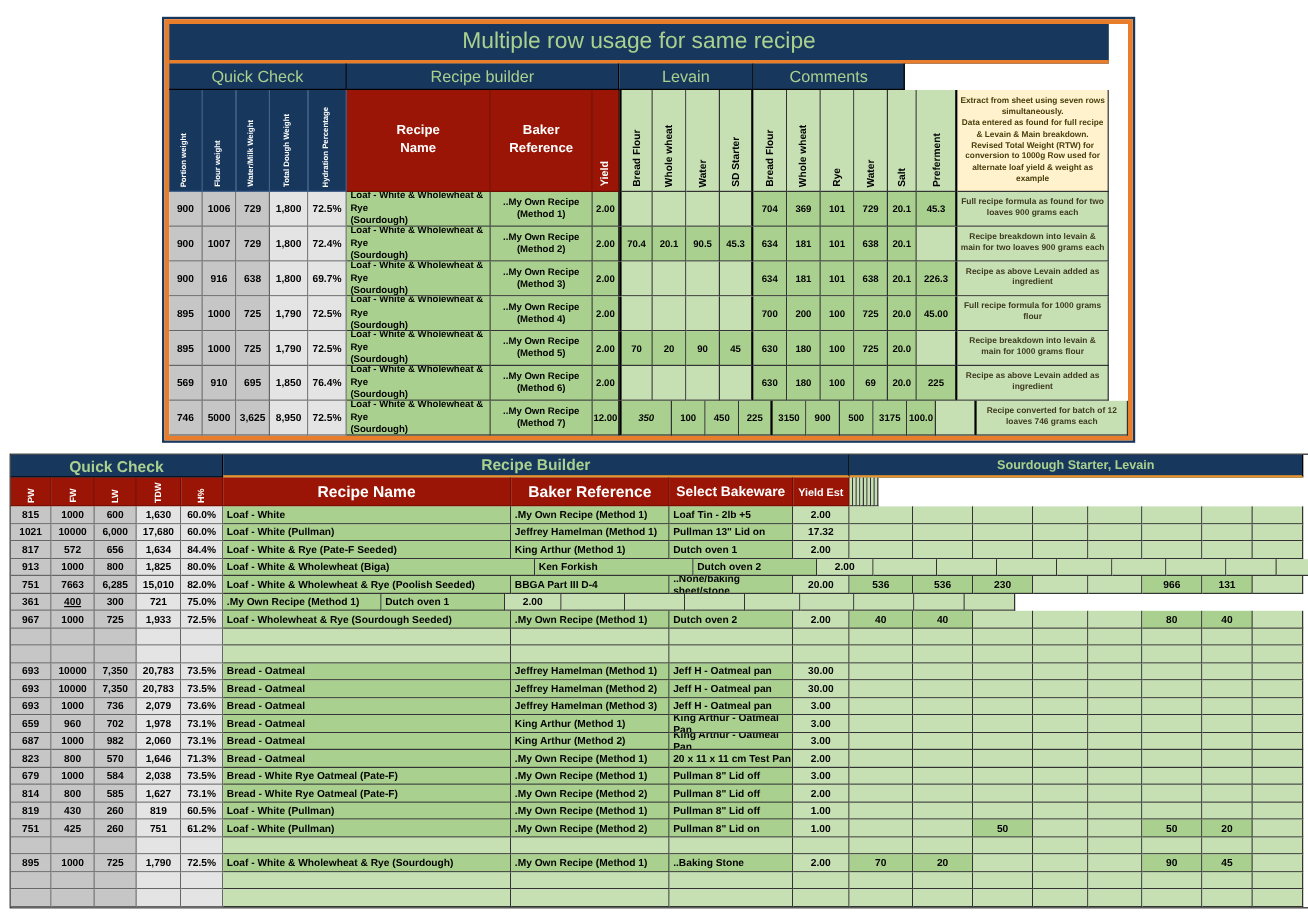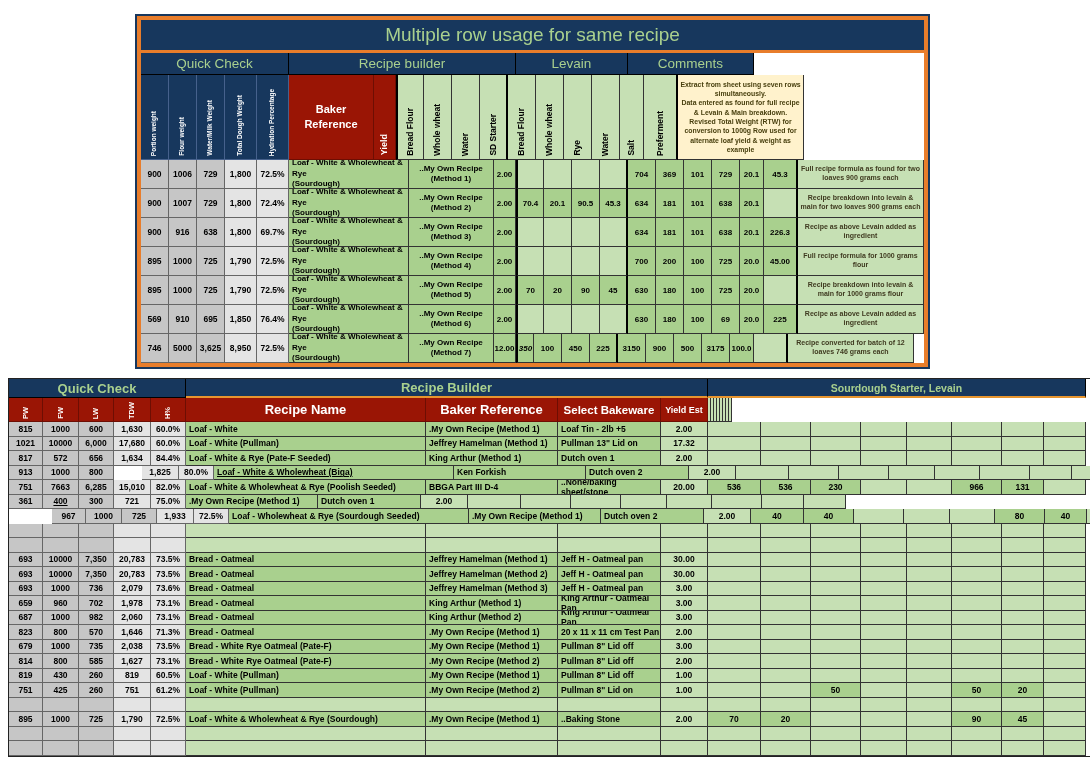--- a/index.html
+++ b/index.html
@@ -58,20 +58,22 @@
       </div>
       <div class="c navyv" style="width: 28px;">
         <span class="vtx">Water/Milk Weight</span>
       </div>
       <div class="c navyv" style="width: 32px;">
         <span class="vtx">Total Dough Weight</span>
       </div>
       <div class="c navyv" style="width: 32px;">
         <span class="vtx">Hydration Percentage</span>
       </div>
+      <div class="c redh" style="width: 120px;">Recipe
+Name</div>
       <div class="c redh" style="width: 85px;">Baker
 Reference</div>
       <div class="c redv" style="width: 22px;">
         <span class="vtx">Yield</span>
       </div>
       <div class="c greenv thickL" style="width: 28px;">
         <span class="vtx">Bread Flour</span>
       </div>
       <div class="c greenv" style="width: 28px;">
         <span class="vtx">Whole wheat</span>
@@ -245,21 +247,21 @@
       <div class="c g1" style="width: 28px;">746</div>
       <div class="c g1" style="width: 28px;">5000</div>
       <div class="c g1" style="width: 28px;">3,625</div>
       <div class="c g2" style="width: 32px;">8,950</div>
       <div class="c g2" style="width: 32px;">72.5%</div>
       <div class="c gm left cenw" style="width: 120px; text-align: left;">Loaf - White &amp; Wholewheat &amp; Rye
 (Sourdough)</div>
       <div class="c gm cenw" style="width: 85px;">..My Own Recipe
 (Method 7)</div>
       <div class="c gm" style="width: 22px;">12.00</div>
-      <div class="c gm thickL" style="width: 18px; font-style: italic;">350</div>
+      <div class="c gm thickL" style="width: 44px; font-style: italic;">350</div>
       <div class="c gm" style="width: 28px;">100</div>
       <div class="c gm" style="width: 28px;">450</div>
       <div class="c gm thickR" style="width: 28px;">225</div>
       <div class="c gm" style="width: 28px;">3150</div>
       <div class="c gm" style="width: 28px;">900</div>
       <div class="c gm" style="width: 28px;">500</div>
       <div class="c gm" style="width: 28px;">3175</div>
       <div class="c gm" style="width: 24px;">100.0</div>
       <div class="c gl thickR" style="width: 34px;"></div>
       <div class="c gl com" style="width: 126px;">Recipe converted for batch of 12 loaves 746 grams each</div>
@@ -354,23 +356,23 @@
       <div class="c bd gl" style="width: 46px;"></div>
       <div class="c bd gl" style="width: 45px;"></div>
       <div class="c bd gl" style="width: 50px;"></div>
       <div class="c bd gl" style="width: 42px;"></div>
       <div class="c bd gl" style="width: 42px;"></div>
     </div>
     <div class="row" style="height: 14.5px;">
       <div class="c bd g1" style="width: 34px;">913</div>
       <div class="c bd g1" style="width: 36px;">1000</div>
       <div class="c bd g1" style="width: 35px;">800</div>
-      <div class="c bd g2" style="width: 37px; margin-left: 28px;">1,825</div>
+      <div class="c bd g2" style="width: 37px;">1,825</div>
       <div class="c bd g2" style="width: 35px;">80.0%</div>
-      <div class="c bd left gm" style="width: 240px; text-decoration: underline;">Loaf - White &amp; Wholewheat (Biga)</div>
+      <div class="c bd left gm" style="width: 260px;">Loaf - White &amp; Wholewheat (Biga)</div>
       <div class="c bd left gm" style="width: 132px;">Ken Forkish</div>
       <div class="c bd left gm" style="width: 103px;">Dutch oven 2</div>
       <div class="c bd gl" style="width: 47px;">2.00</div>
       <div class="c bd gl" style="width: 53px;"></div>
       <div class="c bd gl" style="width: 50px;"></div>
       <div class="c bd gl" style="width: 50px;"></div>
       <div class="c bd gl" style="width: 46px;"></div>
       <div class="c bd gl" style="width: 45px;"></div>
       <div class="c bd gl" style="width: 50px;"></div>
       <div class="c bd gl" style="width: 42px;"></div>
@@ -407,21 +409,21 @@
       <div class="c bd gl" style="width: 53px;"></div>
       <div class="c bd gl" style="width: 50px;"></div>
       <div class="c bd gl" style="width: 50px;"></div>
       <div class="c bd gl" style="width: 46px;"></div>
       <div class="c bd gl" style="width: 45px;"></div>
       <div class="c bd gl" style="width: 50px;"></div>
       <div class="c bd gl" style="width: 42px;"></div>
       <div class="c bd gl" style="width: 42px;"></div>
     </div>
     <div class="row" style="height: 14.5px;">
-      <div class="c bd g1" style="width: 34px; margin-left: 43px;">967</div>
+      <div class="c bd g1" style="width: 34px;">967</div>
       <div class="c bd g1" style="width: 36px;">1000</div>
       <div class="c bd g1" style="width: 35px;">725</div>
       <div class="c bd g2" style="width: 37px;">1,933</div>
       <div class="c bd g2" style="width: 35px;">72.5%</div>
       <div class="c bd left gm" style="width: 240px;">Loaf - Wholewheat &amp; Rye (Sourdough Seeded)</div>
       <div class="c bd left gm" style="width: 132px;">.My Own Recipe (Method 1)</div>
       <div class="c bd left gm" style="width: 103px;">Dutch oven 2</div>
       <div class="c bd gl" style="width: 47px;">2.00</div>
       <div class="c bd gm" style="width: 53px;">40</div>
       <div class="c bd gm" style="width: 50px;">40</div>
@@ -580,21 +582,21 @@
       <div class="c bd gl" style="width: 50px;"></div>
       <div class="c bd gl" style="width: 46px;"></div>
       <div class="c bd gl" style="width: 45px;"></div>
       <div class="c bd gl" style="width: 50px;"></div>
       <div class="c bd gl" style="width: 42px;"></div>
       <div class="c bd gl" style="width: 42px;"></div>
     </div>
     <div class="row" style="height: 14.5px;">
       <div class="c bd g1" style="width: 34px;">679</div>
       <div class="c bd g1" style="width: 36px;">1000</div>
-      <div class="c bd g1" style="width: 35px;">735</div>
+      <div class="c bd g1" style="width: 35px;">584</div>
       <div class="c bd g2" style="width: 37px;">2,038</div>
       <div class="c bd g2" style="width: 35px;">73.5%</div>
       <div class="c bd left gm" style="width: 240px;">Bread - White Rye Oatmeal (Pate-F)</div>
       <div class="c bd left gm" style="width: 132px;">.My Own Recipe (Method 1)</div>
       <div class="c bd left gm" style="width: 103px;">Pullman 8" Lid off</div>
       <div class="c bd gl" style="width: 47px;">3.00</div>
       <div class="c bd gl" style="width: 53px;"></div>
       <div class="c bd gl" style="width: 50px;"></div>
       <div class="c bd gl" style="width: 50px;"></div>
       <div class="c bd gl" style="width: 46px;"></div>

